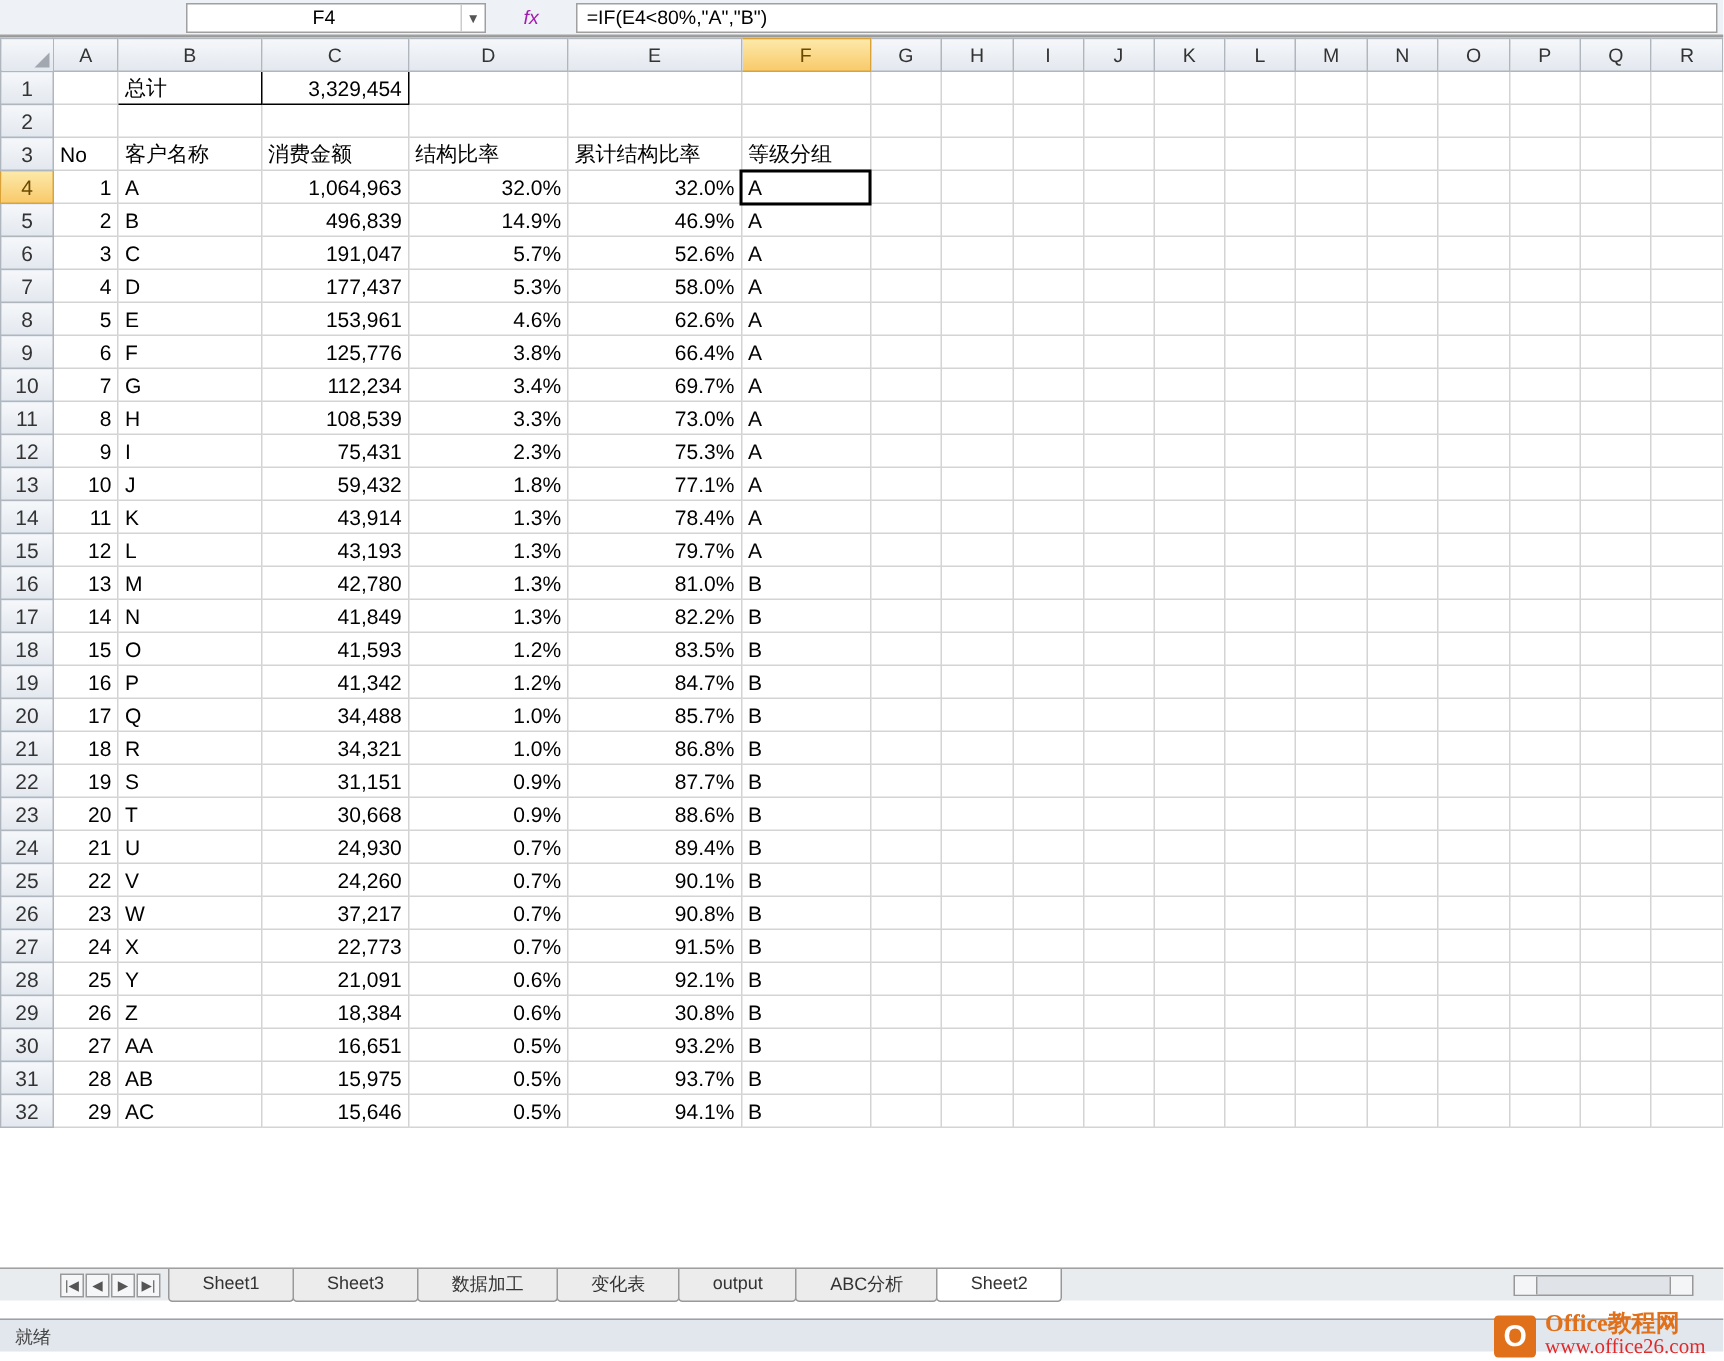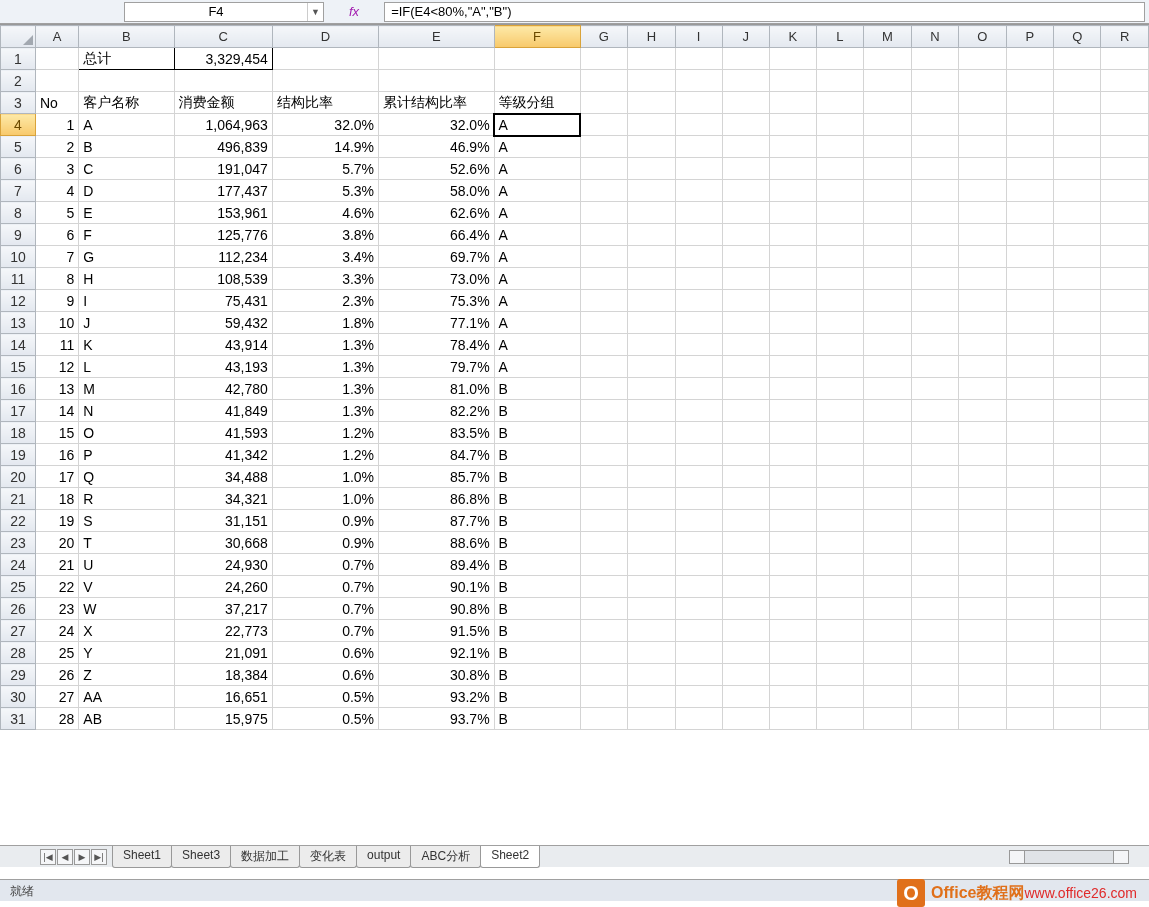--- a/index.html
+++ b/index.html
@@ -143,21 +143,21 @@
     position:absolute;
     bottom:40px;
     left:0; right:0;
   }
   .nav-btns { display:flex; margin-right:4px;}
   .nav-btns span{
     width:16px;height:16px;border:1px solid #999;background:#f5f6f8;
     display:flex;align-items:center;justify-content:center;font-size:9px;color:#555;margin-right:1px;
   }
   .tab {
-    padding: 2px 10px;
+    padding: 2px 22px;
     background:#ececec;
     border:1px solid #999;
     border-top:none;
     border-radius:0 0 3px 3px;
     margin-right:-1px;
     color:#333;
   }
   .tab.active { background:#fff; font-weight:normal;}
   .scroll-right { margin-left:auto; display:flex; align-items:center; margin-right:20px;}
   .scroll-right .sbar{width:120px;height:14px;background:#e0e3e7;border:1px solid #999;position:relative;}
@@ -176,21 +176,21 @@
     font-size:16px; font-weight:bold;
   }
   .watermark .logo-sq{
     width:28px;height:28px;background:#e0701a;
     display:flex;align-items:center;justify-content:center;
     color:#fff;font-size:20px;font-family:Arial;border-radius:3px;
     transform:rotate(0deg);
   }
   .watermark .l1{color:#e0701a;}
   .watermark .l2{color:#e02a2a;font-size:14px;font-weight:normal;}
-  .wm-txt{display:flex;flex-direction:row;line-height:16px;}
+  .wm-txt{display:flex;flex-direction:column;line-height:16px;font-family:Liberation Serif, serif;}
 </style>
 </head>
 <body>
 
 <div class="formula-bar">
   <div class="name-box-wrap">
     <div class="name-box">F4</div>
     <div class="name-dd">▼</div>
   </div>
   <div class="fx-label">fx</div>
@@ -874,20 +874,41 @@
           <td class=""></td>
           <td class=""></td>
         </tr>
         <tr>
           <td class="rowhdr">31</td>
           <td class="num">28</td>
           <td class="txt">AB</td>
           <td class="num">15,975</td>
           <td class="num">0.5%</td>
           <td class="num">93.7%</td>
+          <td class="txt">B</td>
+          <td class=""></td>
+          <td class=""></td>
+          <td class=""></td>
+          <td class=""></td>
+          <td class=""></td>
+          <td class=""></td>
+          <td class=""></td>
+          <td class=""></td>
+          <td class=""></td>
+          <td class=""></td>
+          <td class=""></td>
+          <td class=""></td>
+        </tr>
+        <tr>
+          <td class="rowhdr">32</td>
+          <td class="num">29</td>
+          <td class="txt">AC</td>
+          <td class="num">15,646</td>
+          <td class="num">0.5%</td>
+          <td class="num">94.1%</td>
           <td class="txt">B</td>
           <td class=""></td>
           <td class=""></td>
           <td class=""></td>
           <td class=""></td>
           <td class=""></td>
           <td class=""></td>
           <td class=""></td>
           <td class=""></td>
           <td class=""></td>

